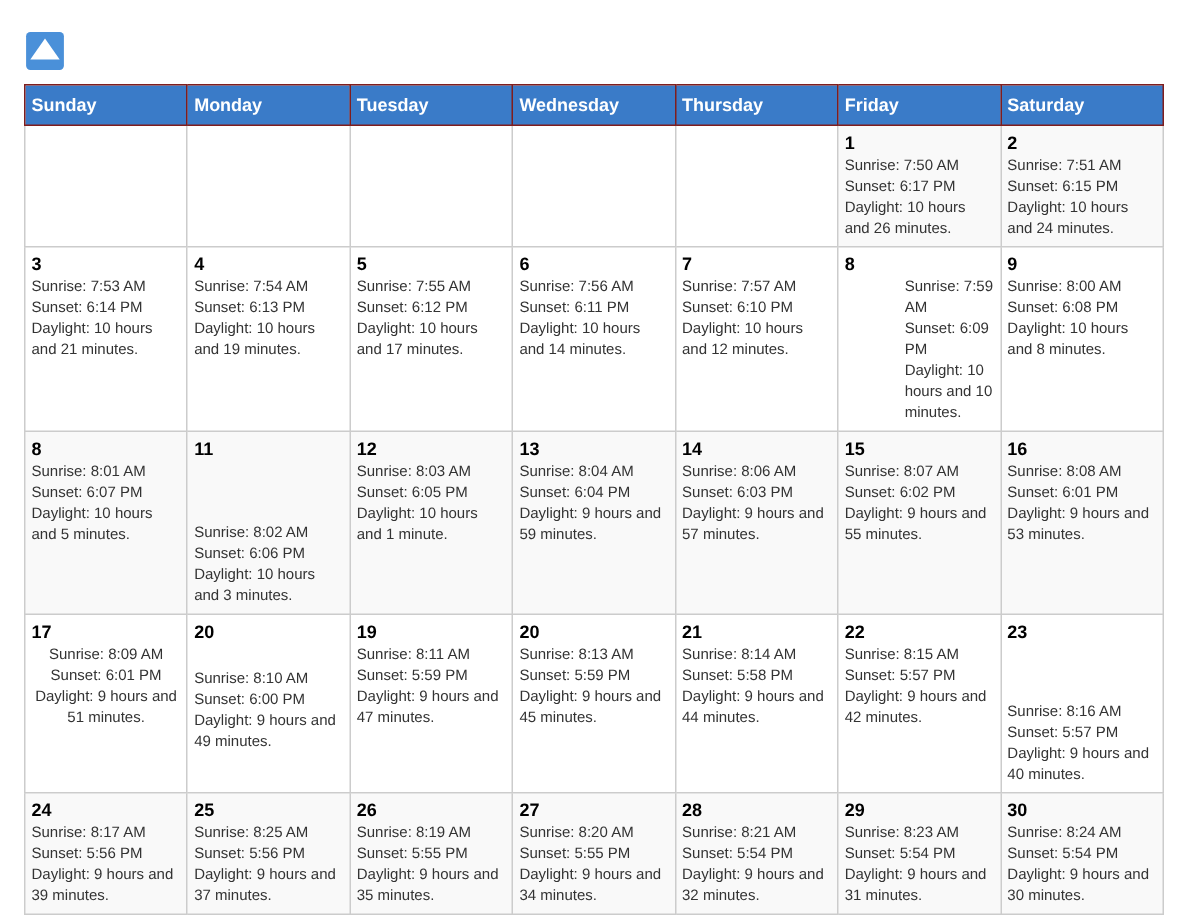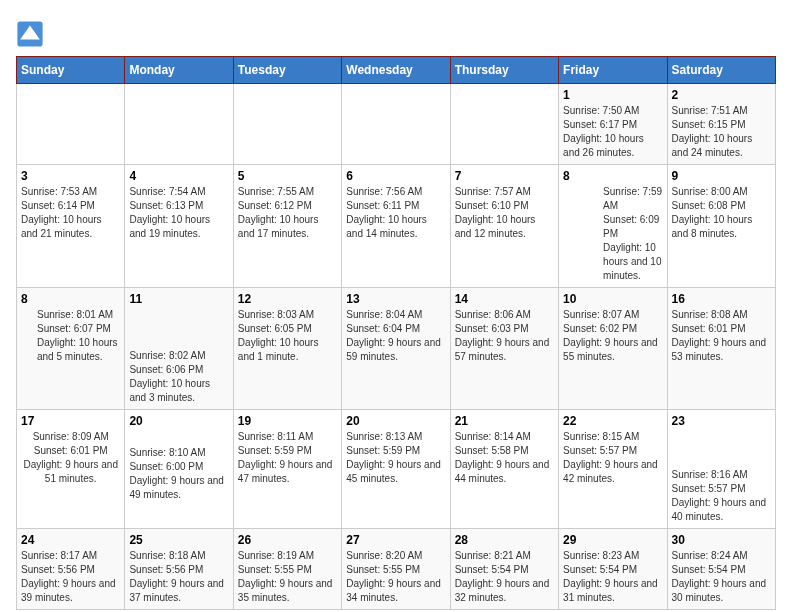--- a/index.html
+++ b/index.html
@@ -179,21 +179,21 @@
         <td>
           <span class="day-num">9</span>
           <div class="day-info" style="white-space: pre-line;">Sunrise: 8:00 AM
 Sunset: 6:08 PM
 Daylight: 10 hours and 8 minutes.</div>
         </td>
       </tr>
       <tr>
         <td>
           <span class="day-num">8</span>
-          <div class="day-info" style="white-space: pre-line; margin-left: 16px;">Sunrise: 8:01 AM
+          <div class="day-info" style="white-space: pre-line;">Sunrise: 8:01 AM
 Sunset: 6:07 PM
 Daylight: 10 hours and 5 minutes.</div>
         </td>
         <td>
           <span class="day-num">11</span>
           <div class="day-info" style="white-space: pre-line; margin-top: 43px;">Sunrise: 8:02 AM
 Sunset: 6:06 PM
 Daylight: 10 hours and 3 minutes.</div>
         </td>
         <td>
@@ -208,21 +208,21 @@
 Sunset: 6:04 PM
 Daylight: 9 hours and 59 minutes.</div>
         </td>
         <td>
           <span class="day-num">14</span>
           <div class="day-info" style="white-space: pre-line;">Sunrise: 8:06 AM
 Sunset: 6:03 PM
 Daylight: 9 hours and 57 minutes.</div>
         </td>
         <td>
-          <span class="day-num">10</span>
+          <span class="day-num">15</span>
           <div class="day-info" style="white-space: pre-line;">Sunrise: 8:07 AM
 Sunset: 6:02 PM
 Daylight: 9 hours and 55 minutes.</div>
         </td>
         <td>
           <span class="day-num">16</span>
           <div class="day-info" style="white-space: pre-line;">Sunrise: 8:08 AM
 Sunset: 6:01 PM
 Daylight: 9 hours and 53 minutes.</div>
         </td>
@@ -273,21 +273,21 @@
       </tr>
       <tr>
         <td>
           <span class="day-num">24</span>
           <div class="day-info" style="white-space: pre-line;">Sunrise: 8:17 AM
 Sunset: 5:56 PM
 Daylight: 9 hours and 39 minutes.</div>
         </td>
         <td>
           <span class="day-num">25</span>
-          <div class="day-info" style="white-space: pre-line;">Sunrise: 8:18 AM
+          <div class="day-info" style="white-space: pre-line;">Sunrise: 8:25 AM
 Sunset: 5:56 PM
 Daylight: 9 hours and 37 minutes.</div>
         </td>
         <td>
           <span class="day-num">26</span>
           <div class="day-info" style="white-space: pre-line;">Sunrise: 8:19 AM
 Sunset: 5:55 PM
 Daylight: 9 hours and 35 minutes.</div>
         </td>
         <td>

